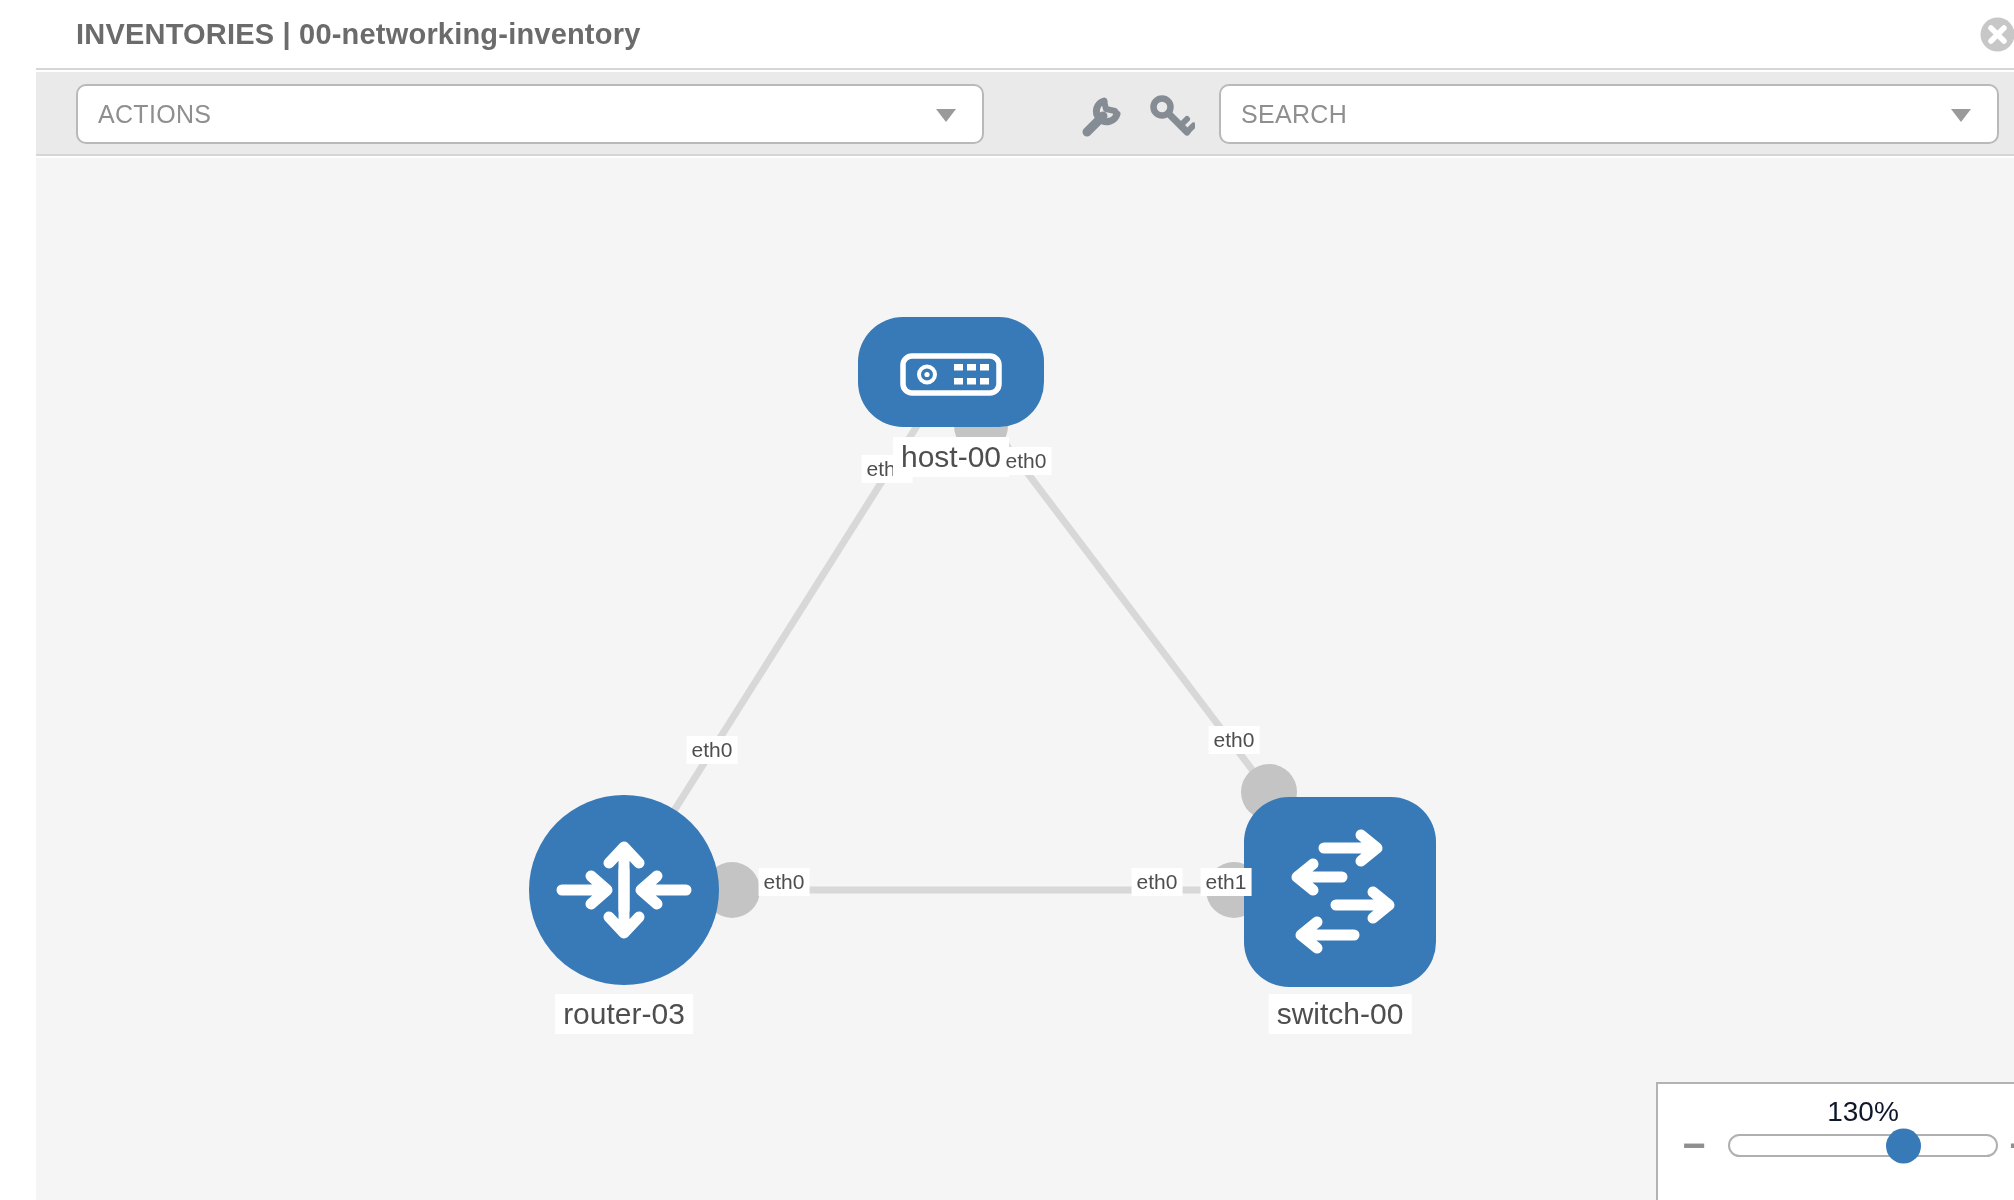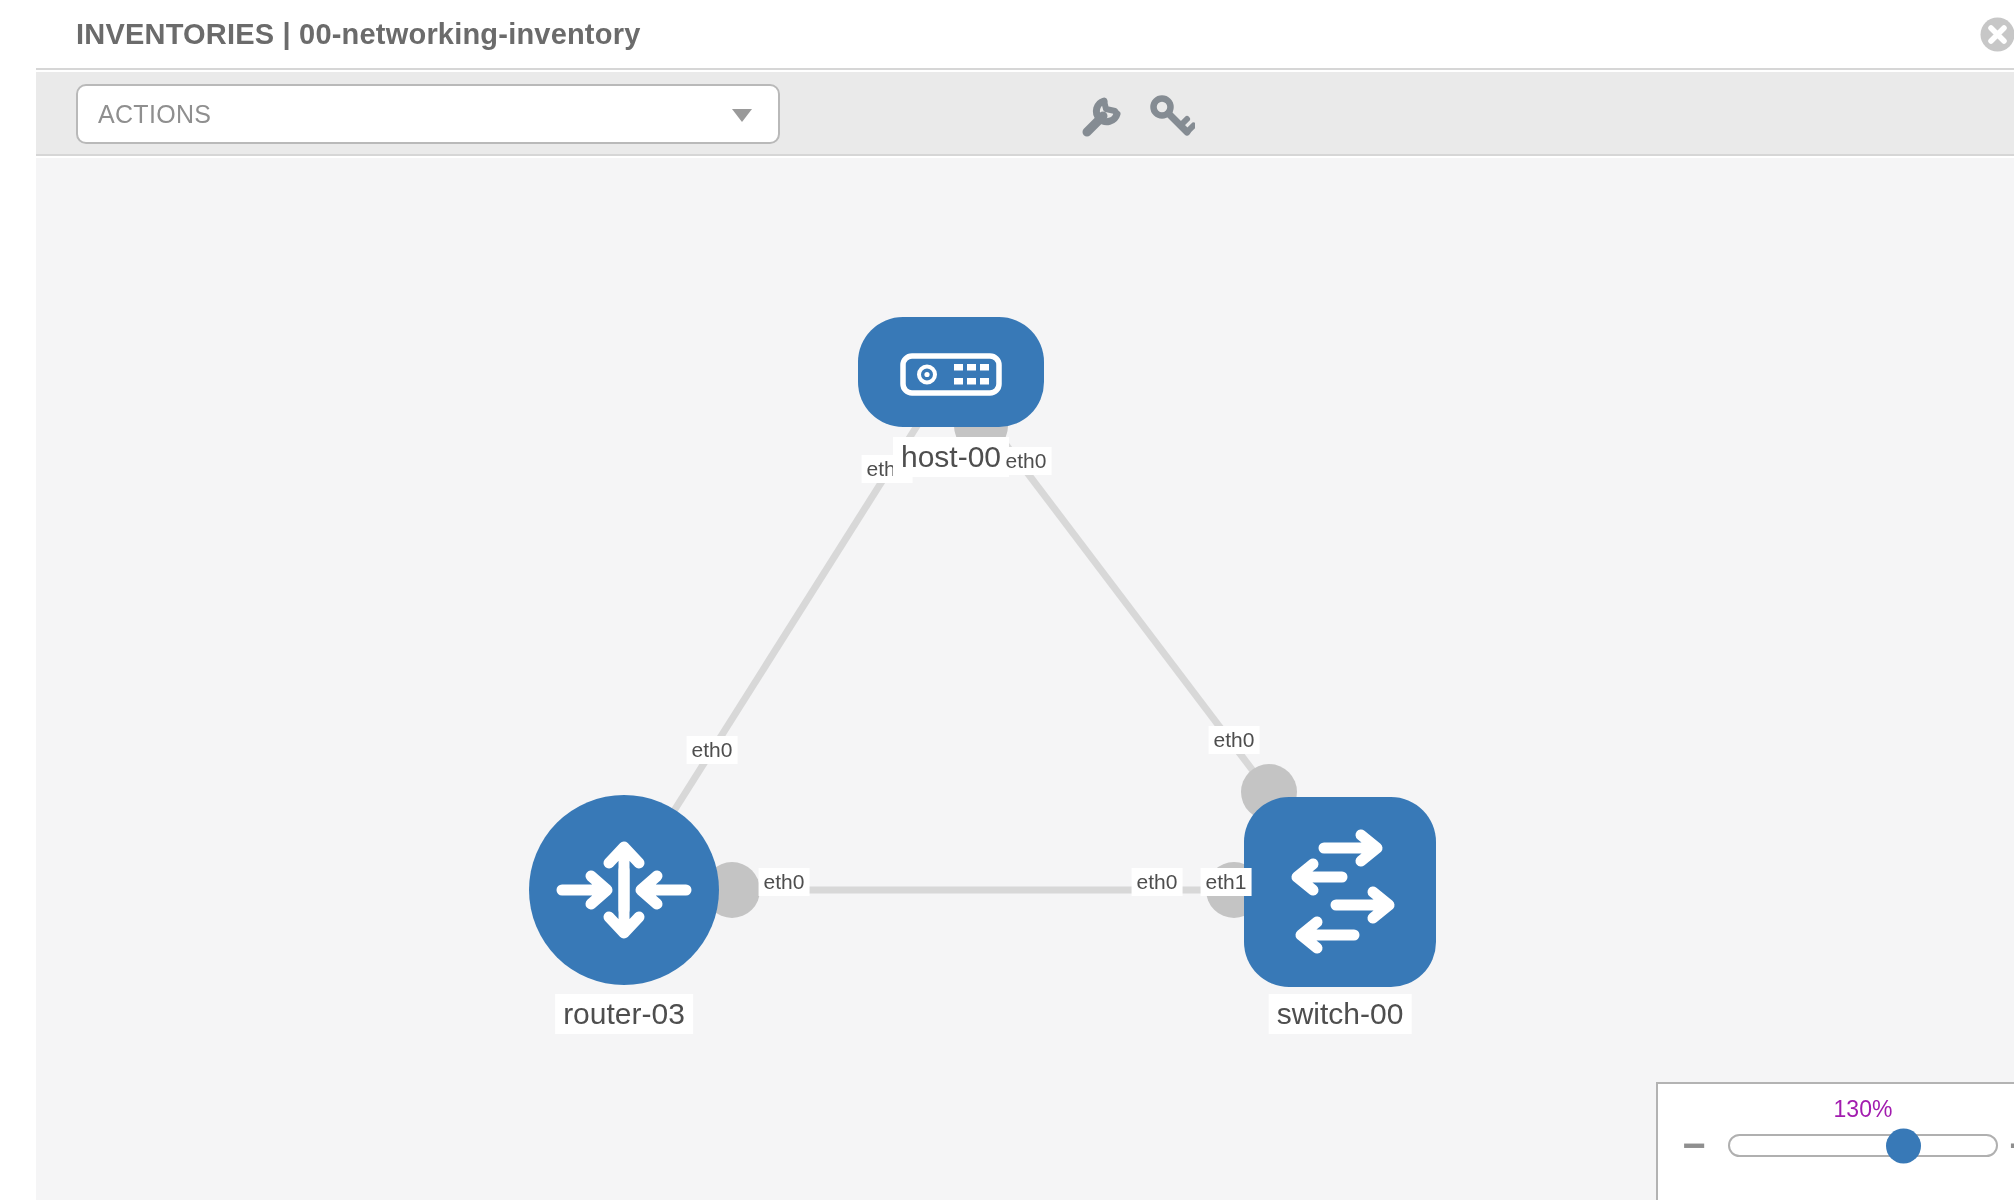--- a/index.html
+++ b/index.html
@@ -33,21 +33,21 @@
   .select-label {
     position: absolute; left: 20px; top: 50%; transform: translateY(-50%);
     font-size: 25px; color: #8f8f8f; letter-spacing: .3px;
   }
   .caret {
     position: absolute; right: 26px; top: 50%; margin-top: -5px;
     width: 0; height: 0;
     border-left: 10px solid transparent; border-right: 10px solid transparent;
     border-top: 13px solid #9a9a9a;
   }
-  .select-actions { left: 40px; width: 704px; }
+  .select-actions { left: 40px; width: 908px; }
   .select-search  { left: 1183px; width: 780px; }
   .tool-btn {
     position: absolute; top: 20px; width: 48px; height: 48px;
     background: transparent; border: none; cursor: pointer; padding: 0;
   }
   .tool-btn-wrench { left: 1041px; }
   .tool-btn-key   { left: 1111px; }
 
   
   .canvas {
@@ -63,21 +63,21 @@
   .node-label { font-size: 30px; padding: 1px 8px; text-align: center; }
   .if-label   { font-size: 21px; padding: 1px 5px; }
 
   
   .zoom-panel {
     position: absolute; left: 1620px; top: 924px; width: 430px; height: 170px;
     background: #ffffff; border: 2px solid #b3b3b3;
   }
   .zoom-level {
     position: absolute; left: 70px; top: 12px; width: 270px;
-    text-align: center; font-size: 23px; color: #a21caf;
+    text-align: center; font-size: 28px; color: #0f172a;
   }
   .zoom-btn {
     position: absolute; width: 40px; height: 40px; top: 41px;
     background: transparent; border: none; cursor: pointer;
     font-family: "Liberation Sans", sans-serif;
     font-size: 40px; font-weight: bold; color: #8f8f8f; line-height: 40px; text-align: center; padding: 0;
   }
   .zoom-out { left: 16px; }
   .zoom-in  { left: 343px; }
   .slider-track {
@@ -124,20 +124,24 @@
       <svg width="48" height="48" viewBox="0 0 48 48">
         <g stroke="#858c93" fill="none" stroke-linecap="round">
           <circle cx="15" cy="15" r="8.5" stroke-width="6.5"></circle>
           <path d="M21.5 21.5 L40 40" stroke-width="7"></path>
           <path d="M33.5 33.5 L40 27" stroke-width="6"></path>
           <path d="M40 40 L46.5 33.5" stroke-width="6"></path>
         </g>
       </svg>
     </button>
 
+    <div class="select select-search">
+      <span class="select-label">SEARCH</span>
+      <span class="caret"></span>
+    </div>
   </div>
 
   <div class="canvas">
 
     <svg class="topo-svg" width="2014" height="1042" viewBox="0 0 2014 1042">
 
       <g stroke="#d8d8d8" stroke-width="7">
         <line x1="915" y1="214" x2="588" y2="732"></line>
         <line x1="915" y1="214" x2="1233" y2="634"></line>
         <line x1="588" y1="732" x2="1198" y2="732"></line>

